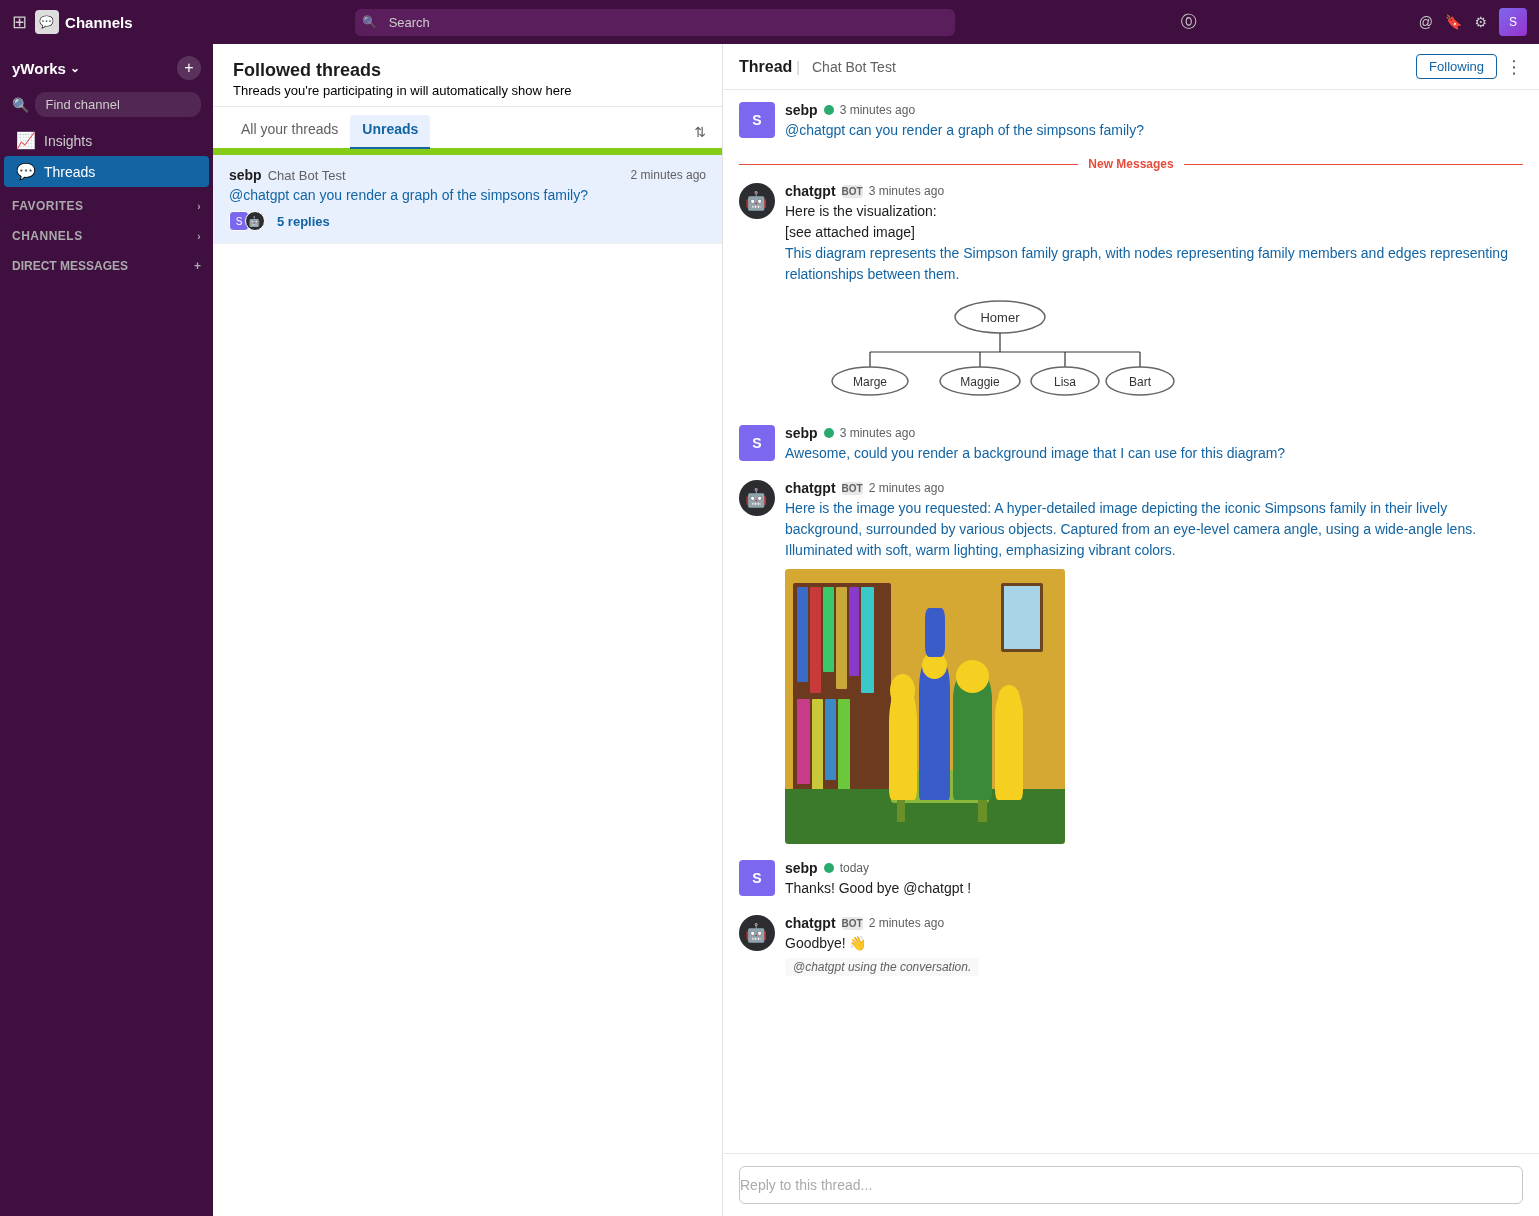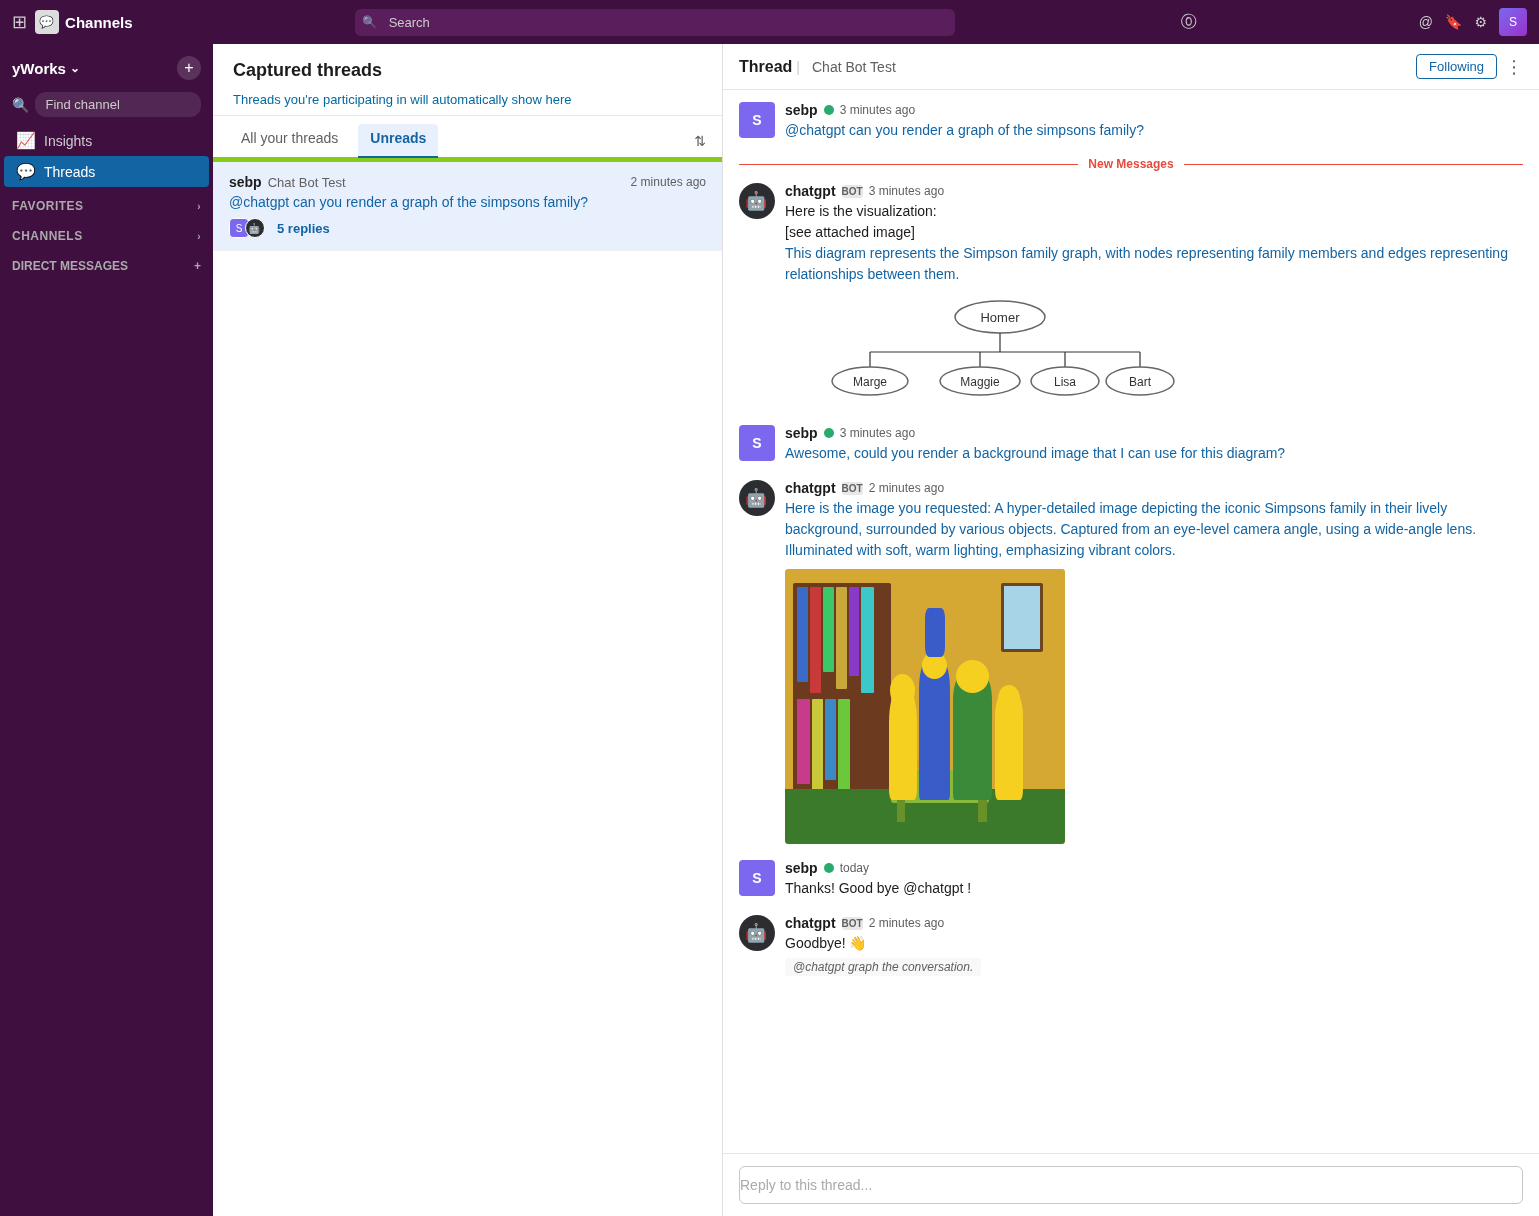--- a/index.html
+++ b/index.html
@@ -39,22 +39,22 @@
     .sidebar-dm-header { display: flex; align-items: center; justify-content: space-between; padding: 12px 12px 4px; color: #aaa; font-size: 12px; font-weight: 600; }
 
     
     .content { flex: 1; display: flex; flex-direction: column; overflow: hidden; }
 
     
     .threads-layout { display: flex; flex: 1; overflow: hidden; }
     .threads-list-panel { width: 510px; flex-shrink: 0; background: white; border-right: 1px solid #e0e0e0; display: flex; flex-direction: column; }
     .threads-header { padding: 16px 20px 8px; border-bottom: 1px solid #e8e8e8; }
     .threads-header h2 { font-size: 18px; font-weight: 700; color: #1d1c1d; }
-    .threads-header p { color: #0369a1; font-size: 13px; margin-top: 11px; }
-    .threads-tabs { display: flex; align-items: center; padding: 8px 16px 0; border-bottom: 5px solid #84cc16; gap: 8px; }
+    .threads-header p { color: #000000; font-size: 13px; margin-top: 2px; }
+    .threads-tabs { display: flex; align-items: center; padding: 8px 16px 0; border-bottom: 7px solid #84cc16; gap: 0; }
     .thread-tab { padding: 6px 12px 10px; font-size: 14px; cursor: pointer; color: #616061; border-bottom: 2px solid transparent; margin-bottom: -1px; }
     .thread-tab.active { color: #1264a3; border-bottom-color: #1264a3; font-weight: 600; background: #e8f0fe; border-radius: 4px 4px 0 0; }
     .threads-tab-actions { margin-left: auto; color: #616061; cursor: pointer; }
 
     
     .thread-item { padding: 12px 16px; border-bottom: 1px solid #f0f0f0; cursor: pointer; background: #e8f0fe; }
     .thread-item-header { display: flex; align-items: center; gap: 6px; margin-bottom: 4px; }
     .thread-item-user { font-weight: 700; color: #1d1c1d; font-size: 14px; }
     .thread-item-channel { font-size: 13px; color: #616061; }
     .thread-item-time { margin-left: auto; font-size: 12px; color: #616061; }
@@ -171,21 +171,21 @@
       <span>DIRECT MESSAGES</span>
       <span>+</span>
     </div>
   </div>
 
   <div class="content">
     <div class="threads-layout">
 
       <div class="threads-list-panel">
         <div class="threads-header">
-          <h2>Captured threads</h2>
+          <h2>Followed threads</h2>
           <p>Threads you're participating in will automatically show here</p>
         </div>
         <div class="threads-tabs">
           <div class="thread-tab">All your threads</div>
           <div class="thread-tab active">Unreads</div>
           <div class="threads-tab-actions">⇅</div>
         </div>
 
         <div class="thread-item">
           <div class="thread-item-header">
@@ -359,21 +359,21 @@
 
           <div class="message">
             <div class="message-avatar bot-avatar" style="background:#2c2d30;width:36px;height:36px;border-radius:50%;display:flex;align-items:center;justify-content:center;font-size:18px;">🤖</div>
             <div class="message-content">
               <div class="message-header">
                 <span class="message-user">chatgpt</span>
                 <span class="bot-badge">BOT</span>
                 <span class="message-time">2 minutes ago</span>
               </div>
               <div class="message-text">Goodbye! 👋</div>
-              <span class="system-msg">@chatgpt graph the conversation.</span>
+              <span class="system-msg">@chatgpt using the conversation.</span>
             </div>
           </div>
 
         </div>
 
         <div class="reply-input-area">
           <div class="reply-input">Reply to this thread...</div>
         </div>
 
       </div>

